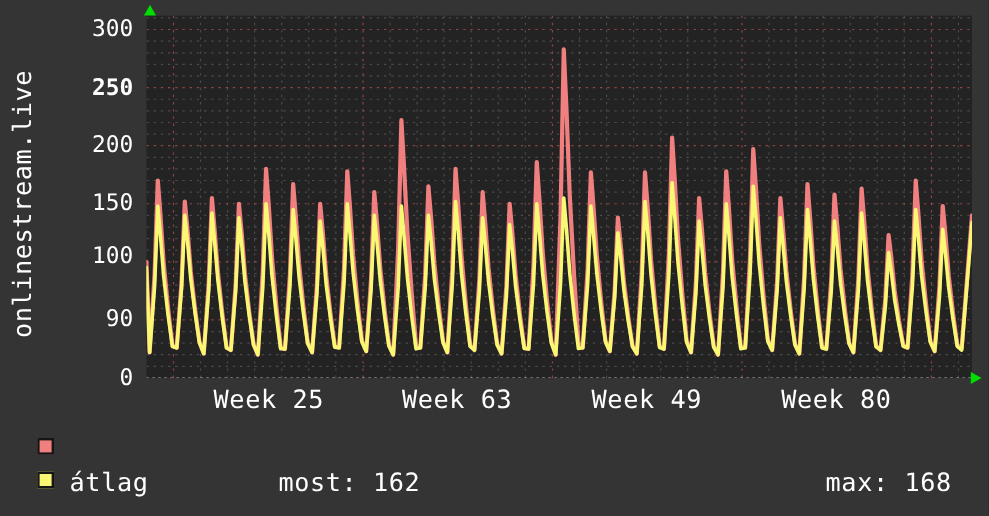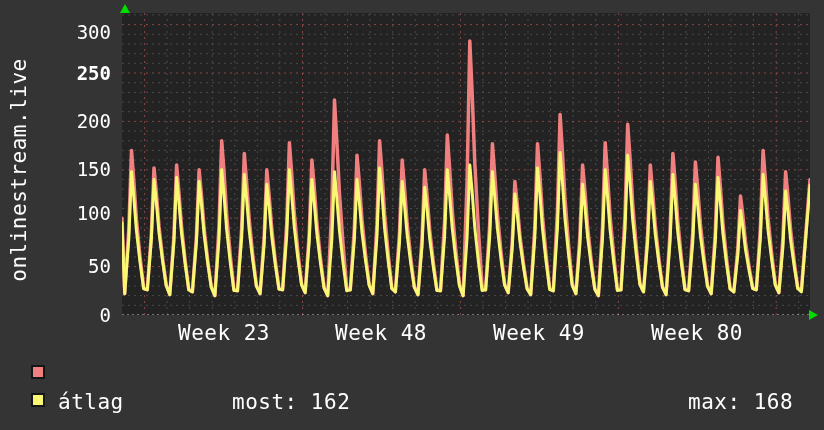--- a/index.html
+++ b/index.html
@@ -119,30 +119,30 @@
         <line x1="654.2" y1="0.0" x2="654.2" y2="302.0" stroke="rgba(228,96,96,0.55)" stroke-width="1" stroke-dasharray="2,4"></line>
         <line x1="676.7" y1="0.0" x2="676.7" y2="302.0" stroke="rgba(140,140,140,0.38)" stroke-width="1" stroke-dasharray="2,4"></line>
         <line x1="0.0" y1="302.0" x2="688.0" y2="302.0" stroke="rgba(255,255,255,0.75)" stroke-width="1" stroke-dasharray="2,3"></line>
         <polyline fill="none" stroke="#f08080" stroke-width="3.5" stroke-linejoin="round" stroke-linecap="round" points="0.0,205.2 2.7,280.7 6.8,216.2 9.5,137.4 11.7,166.1 14.4,206.2 18.0,243.5 21.7,275.0 25.3,276.8 29.3,222.0 32.0,154.9 34.3,179.3 37.0,213.4 40.6,245.1 44.2,272.0 47.8,281.7 51.9,223.3 54.6,152.0 56.8,177.9 59.6,214.2 63.2,247.9 66.8,276.5 70.4,278.8 74.4,223.9 77.1,156.8 79.4,181.2 82.1,215.3 85.7,247.1 89.3,273.9 92.9,282.6 97.0,212.9 99.7,127.8 102.0,158.7 104.7,202.1 108.3,242.4 111.9,276.4 115.5,277.8 119.6,215.9 122.3,140.4 124.5,167.8 127.2,206.3 130.8,242.1 134.4,272.3 138.1,280.7 142.1,225.0 144.8,156.8 147.1,181.6 149.8,216.3 153.4,248.5 157.0,275.7 160.6,276.8 164.7,210.6 167.4,129.7 169.6,159.1 172.3,200.3 175.9,238.6 179.6,270.9 183.2,279.7 187.2,220.1 189.9,147.1 192.2,173.6 194.9,210.8 198.5,245.3 202.1,274.4 205.7,282.6 209.8,194.7 212.5,87.1 214.7,126.2 217.5,181.0 221.1,231.8 224.7,274.8 228.3,276.8 232.3,216.3 235.0,142.3 237.3,169.2 240.0,206.9 243.6,241.9 247.2,271.5 250.8,280.7 254.9,211.9 257.6,127.8 259.9,158.4 262.6,201.2 266.2,240.9 269.8,274.6 273.4,278.8 277.5,219.5 280.2,147.1 282.4,173.5 285.1,210.3 288.7,244.5 292.3,273.5 296.0,281.7 300.0,225.5 302.7,156.8 305.0,181.8 307.7,216.7 311.3,249.2 314.9,276.7 318.5,277.8 322.6,207.7 325.3,122.0 327.5,153.1 330.2,196.8 333.8,237.3 337.5,271.6 341.1,282.6 345.1,168.1 347.8,28.1 350.1,79.0 352.8,150.3 356.4,216.5 360.0,272.5 363.6,276.8 367.7,211.1 370.4,130.7 372.6,159.9 375.4,200.8 379.0,238.8 382.6,271.0 386.2,279.7 390.2,229.6 392.9,168.4 395.2,190.7 397.9,221.9 401.5,250.8 405.1,275.3 408.7,281.7 412.8,213.7 415.5,130.7 417.8,160.9 420.5,203.2 424.1,242.4 427.7,275.6 431.3,277.8 435.4,198.5 438.1,101.6 440.3,136.9 443.0,186.2 446.6,232.0 450.2,270.8 453.9,280.7 457.9,222.8 460.6,152.0 462.9,177.7 465.6,213.8 469.2,247.2 472.8,275.6 476.4,282.6 480.5,213.8 483.2,129.7 485.4,160.3 488.1,203.1 491.8,242.9 495.4,276.5 499.0,276.8 503.0,202.3 505.7,111.3 508.0,144.4 510.7,190.8 514.3,233.8 517.9,270.2 521.5,278.8 525.6,221.7 528.3,152.0 530.5,177.3 533.3,212.8 536.9,245.8 540.5,273.7 544.1,281.7 548.1,218.1 550.9,140.4 553.1,168.6 555.8,208.2 559.4,244.9 563.0,276.0 566.6,277.8 570.7,219.9 573.4,149.1 575.7,174.8 578.4,210.9 582.0,244.3 585.6,272.7 589.2,280.7 593.3,219.3 596.0,144.2 598.2,171.5 600.9,209.7 604.5,245.2 608.1,275.2 611.8,278.8 615.8,235.6 618.5,182.9 620.8,202.1 623.5,228.9 627.1,253.9 630.7,274.9 634.3,276.8 638.4,214.1 641.1,137.4 643.3,165.3 646.0,204.4 649.7,240.6 653.3,271.3 656.9,279.7 660.9,225.3 663.6,158.7 665.9,182.9 668.6,216.8 672.2,248.3 675.8,274.9 679.4,276.8 688.0,166.5"></polyline>
         <polyline fill="none" stroke="#f8f873" stroke-width="3" stroke-linejoin="round" stroke-linecap="round" points="0.0,210.0 2.7,280.7 6.8,225.8 9.5,158.7 11.7,183.1 14.4,217.3 18.0,249.0 21.7,275.8 25.3,276.8 29.3,227.2 32.0,166.5 34.3,188.6 37.0,219.5 40.6,248.1 44.2,272.4 47.8,281.7 51.9,229.0 54.6,164.6 56.8,188.0 59.6,220.8 63.2,251.2 66.8,277.0 70.4,278.8 74.4,229.1 77.1,168.4 79.4,190.5 82.1,221.4 85.7,250.1 89.3,274.4 92.9,282.6 97.0,226.0 99.7,156.8 102.0,182.0 104.7,217.2 108.3,249.9 111.9,277.6 115.5,277.8 119.6,225.5 122.3,161.6 124.5,184.9 127.2,217.4 130.8,247.6 134.4,273.2 138.1,280.7 142.1,231.5 144.8,171.3 147.1,193.2 149.8,223.8 153.4,252.3 157.0,276.3 160.6,276.8 164.7,222.8 167.4,156.8 169.6,180.8 172.3,214.4 175.9,245.6 179.6,272.0 183.2,279.7 187.2,228.8 189.9,166.5 192.2,189.1 194.9,220.8 198.5,250.3 202.1,275.2 205.7,282.6 209.8,226.9 212.5,158.7 214.7,183.5 217.5,218.2 221.1,250.4 224.7,277.7 228.3,276.8 232.3,227.2 235.0,166.5 237.3,188.6 240.0,219.5 243.6,248.1 247.2,272.4 250.8,280.7 254.9,224.1 257.6,154.9 259.9,180.0 262.6,215.3 266.2,248.0 269.8,275.7 273.4,278.8 277.5,229.1 280.2,168.4 282.4,190.5 285.1,221.4 288.7,250.1 292.3,274.4 296.0,281.7 300.0,233.3 302.7,174.2 305.0,195.7 307.7,225.8 311.3,253.7 314.9,277.4 318.5,277.8 322.6,223.4 325.3,156.8 327.5,181.0 330.2,214.9 333.8,246.3 337.5,273.0 341.1,282.6 345.1,223.8 347.8,152.0 350.1,178.1 352.8,214.7 356.4,248.7 360.0,277.4 363.6,276.8 367.7,223.7 370.4,158.7 372.6,182.4 375.4,215.4 379.0,246.1 382.6,272.1 386.2,279.7 390.2,235.3 392.9,181.0 395.2,200.8 397.9,228.4 401.5,254.1 405.1,275.8 408.7,281.7 412.8,224.6 415.5,154.9 417.8,180.2 420.5,215.7 424.1,248.7 427.7,276.6 431.3,277.8 435.4,215.5 438.1,139.4 440.3,167.1 443.0,205.8 446.6,241.8 450.2,272.3 453.9,280.7 457.9,231.5 460.6,171.3 462.9,193.2 465.6,223.8 469.2,252.3 472.8,276.3 476.4,282.6 480.5,226.0 483.2,156.8 485.4,182.0 488.1,217.2 491.8,249.9 495.4,277.6 499.0,276.8 503.0,216.3 505.7,142.3 508.0,169.2 510.7,206.9 514.3,241.9 517.9,271.5 521.5,278.8 525.6,229.1 528.3,168.4 530.5,190.5 533.3,221.4 536.9,250.1 540.5,274.4 544.1,281.7 548.1,227.7 550.9,161.6 553.1,185.7 555.8,219.3 559.4,250.5 563.0,276.9 566.6,277.8 570.7,229.9 573.4,171.3 575.7,192.6 578.4,222.4 582.0,250.1 585.6,273.5 589.2,280.7 593.3,228.4 596.0,164.6 598.2,187.8 600.9,220.3 604.5,250.5 608.1,276.1 611.8,278.8 615.8,242.2 618.5,197.5 620.8,213.7 623.5,236.5 627.1,257.6 630.7,275.5 634.3,276.8 638.4,225.0 641.1,161.6 643.3,184.7 646.0,216.9 649.7,246.9 653.3,272.2 656.9,279.7 660.9,234.0 663.6,178.1 665.9,198.4 668.6,226.9 672.2,253.3 675.8,275.7 679.4,278.8 688.0,172.3"></polyline>
       </svg>
   </div>
 
   <div id="ylabels">
       <div class="ylabel" style="top: 306px;">0</div>
-      <div class="ylabel" style="top: 257px;">50</div>
+      <div class="ylabel" style="top: 257px;">90</div>
       <div class="ylabel" style="top: 204px;">100</div>
       <div class="ylabel" style="top: 160px;">150</div>
       <div class="ylabel" style="top: 112px;">200</div>
       <div class="ylabel" style="top: 64px; font-weight: bold;">250</div>
-      <div class="ylabel" style="top: 15px; margin-top: 8px;">300</div>
+      <div class="ylabel" style="top: 15px;">300</div>
     </div>
   <div id="xlabels">
-      <div class="xlabel" style="left: 224px;">Week 23</div>
-      <div class="xlabel" style="left: 381px;">Week 48</div>
+      <div class="xlabel" style="left: 224px;">Week 25</div>
+      <div class="xlabel" style="left: 381px;">Week 63</div>
       <div class="xlabel" style="left: 539px;">Week 49</div>
       <div class="xlabel" style="left: 697px;">Week 80</div>
     </div>
 
   <div class="arrow-up"></div>
   <div class="arrow-right"></div>
 
   <div class="swatch" style="top: 365px; background: rgb(240, 128, 128);"></div>
 
   <div class="swatch" style="top: 393px; background: rgb(248, 248, 115);"></div>

